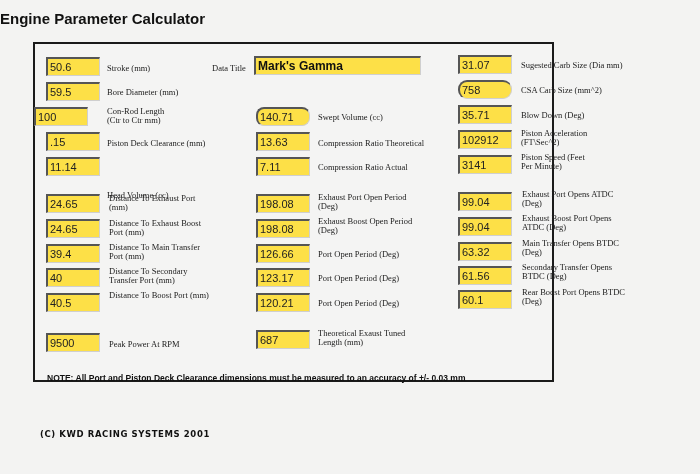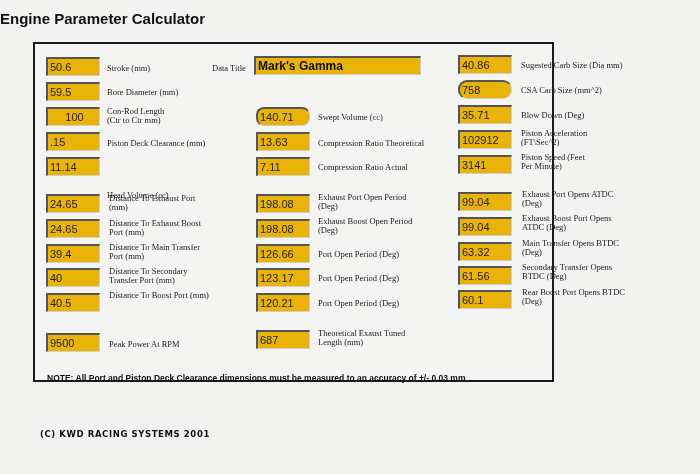--- a/index.html
+++ b/index.html
@@ -17,21 +17,21 @@
   }
   .frame {
     position:absolute; left:33px; top:42px; width:521px; height:340px;
     border:2px solid #1a1a1a; box-sizing:border-box;
     background:#f4f4f3;
   }
   .field {
     position:absolute; height:19px; box-sizing:border-box;
     border-top:2px solid #555; border-left:2px solid #555;
     border-right:1px solid #cfcfcf; border-bottom:1px solid #cfcfcf;
-    background:#eab308;
+    background:#fde047;
     font-family:"Liberation Sans", sans-serif; font-size:11px; color:#222;
     line-height:16px; padding-left:2px; white-space:nowrap; overflow:hidden;
   }
   .field.wide { font-weight:bold; font-size:12px; color:#111; }
   .lbl {
     position:absolute;
     font-family:"Liberation Serif", serif; font-size:8.5px; line-height:9px;
     color:#222; white-space:pre-line;
   }
   .note {
@@ -51,21 +51,21 @@
 <div class="title">Engine Parameter Calculator</div>
 
 <div class="frame"></div>
 
 <div class="field" style="left:46px;top:57px;width:54px;">50.6</div>
 <div class="lbl" style="left:107px;top:64px;">Stroke (mm)</div>
 
 <div class="field" style="left:46px;top:82px;width:54px;">59.5</div>
 <div class="lbl" style="left:107px;top:88px;">Bore Diameter (mm)</div>
 
-<div class="field" style="left:46px;top:107px;width:54px;text-align:center;">100</div>
+<div class="field" style="left:34px;top:107px;width:54px;">100</div>
 <div class="lbl" style="left:107px;top:107px;">Con-Rod Length
 (Ctr to Ctr  mm)</div>
 
 <div class="field" style="left:46px;top:132px;width:54px;">.15</div>
 <div class="lbl" style="left:107px;top:139px;">Piston Deck Clearance (mm)</div>
 
 <div class="field" style="left:46px;top:157px;width:54px;">11.14</div>
 <div class="lbl" style="left:107px;top:163px;margin-top:28px;">Head Volume (cc)</div>
 
 <div class="field" style="left:46px;top:194px;width:54px;">24.65</div>
@@ -116,21 +116,21 @@
 <div class="field" style="left:256px;top:268px;width:54px;">123.17</div>
 <div class="lbl" style="left:318px;top:274px;">Port Open Period (Deg)</div>
 
 <div class="field" style="left:256px;top:293px;width:54px;">120.21</div>
 <div class="lbl" style="left:318px;top:299px;">Port Open Period (Deg)</div>
 
 <div class="field" style="left:256px;top:330px;width:54px;">687</div>
 <div class="lbl" style="left:318px;top:329px;">Theoretical Exaust Tuned
 Length (mm)</div>
 
-<div class="field" style="left:458px;top:55px;width:54px;">40.86</div>
+<div class="field" style="left:458px;top:55px;width:54px;">31.07</div>
 <div class="lbl" style="left:521px;top:61px;">Sugested Carb Size (Dia mm)</div>
 
 <div class="field" style="left:458px;top:80px;width:54px;border-radius:9px;">758</div>
 <div class="lbl" style="left:521px;top:86px;">CSA Carb Size (mm^2)</div>
 
 <div class="field" style="left:458px;top:105px;width:54px;">35.71</div>
 <div class="lbl" style="left:521px;top:111px;">Blow Down (Deg)</div>
 
 <div class="field" style="left:458px;top:130px;width:54px;">102912</div>
 <div class="lbl" style="left:521px;top:129px;">Piston Acceleration

